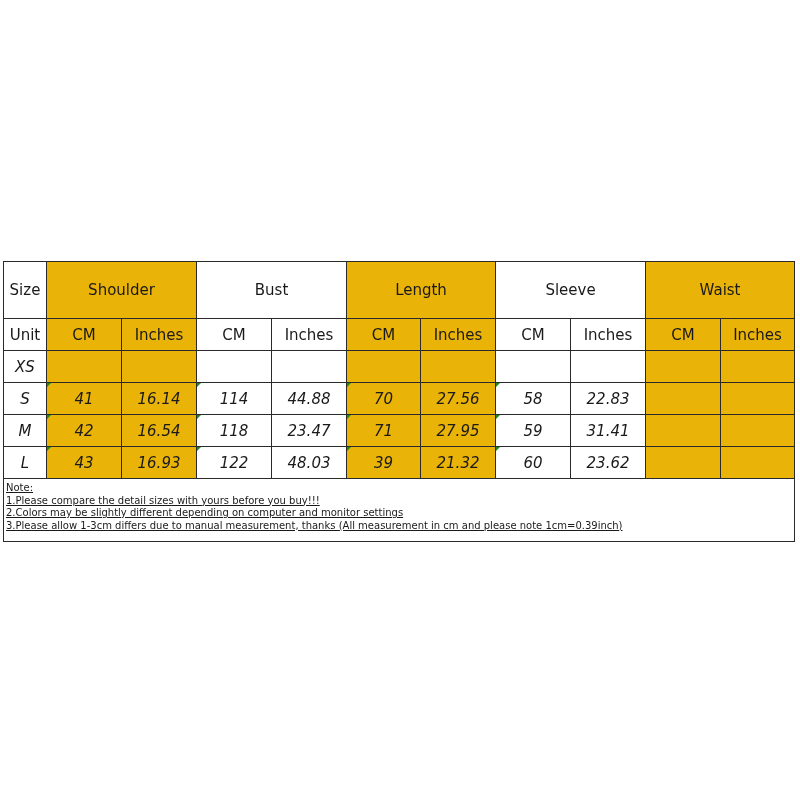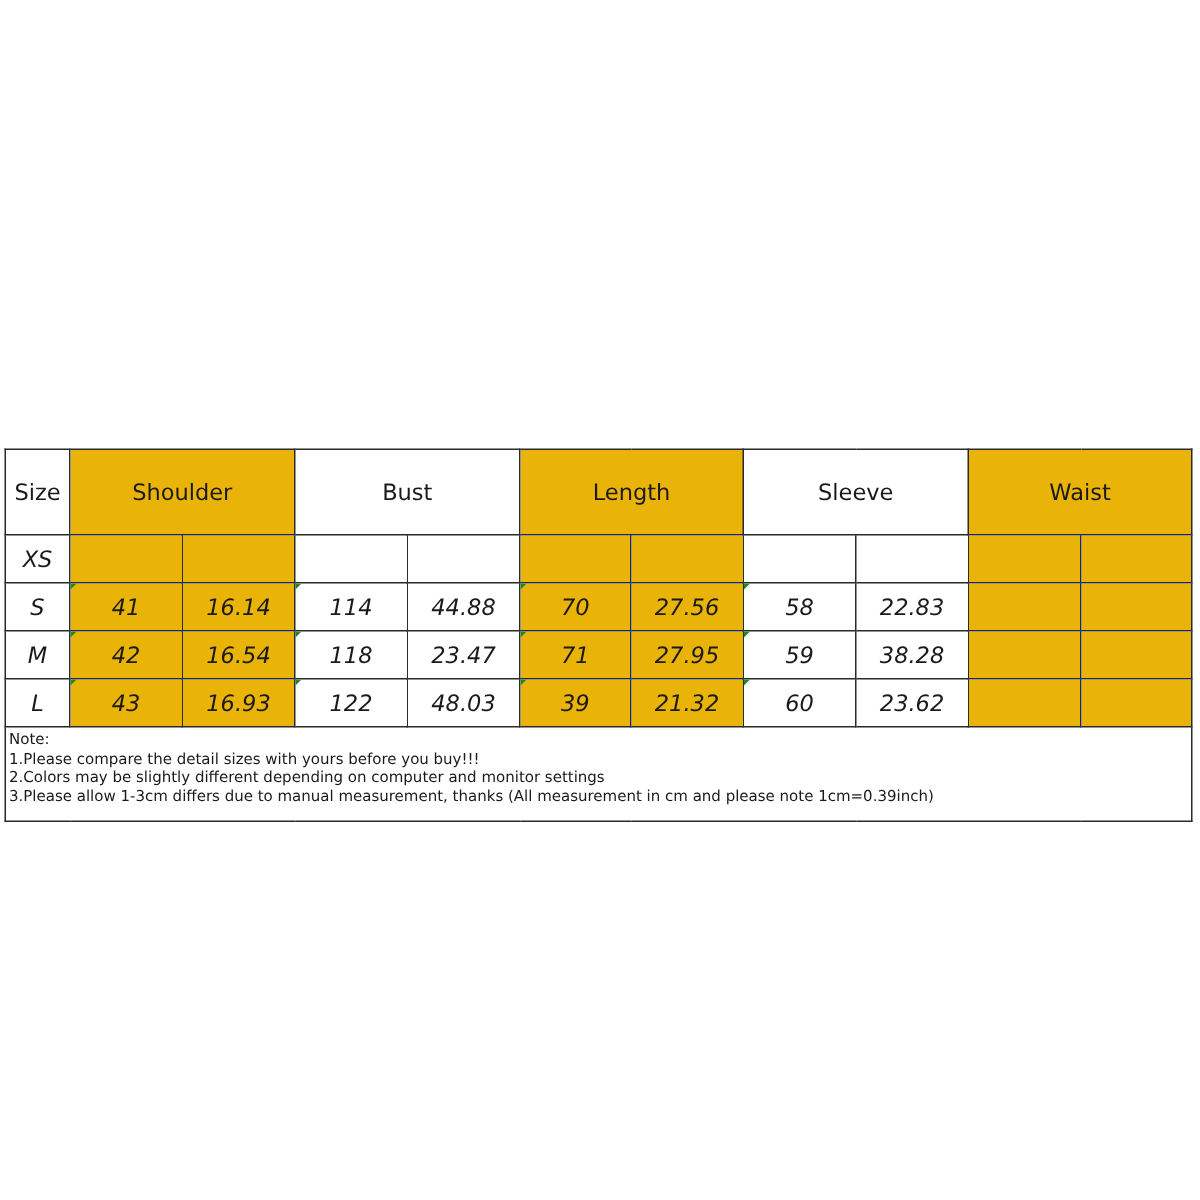--- a/index.html
+++ b/index.html
@@ -1,27 +1,27 @@
 <!DOCTYPE html>
 <html><head>
 <meta charset="utf-8">
 <style>
   html, body { margin:0; padding:0; background:#ffffff; }
   body { width:800px; height:800px; position:relative; overflow:hidden; font-family:"DejaVu Sans", sans-serif; color:#1a1a1a; }
   .sheet { position:absolute; left:3px; top:261px; width:791px; }
-  table.size-table { border-collapse:collapse; width:791px; table-layout:fixed;margin-top:38px; }
+  table.size-table { border-collapse:collapse; width:791px; table-layout:fixed; }
   table.size-table td { border:1.5px solid #2a2a2a; text-align:center; font-size:15px; padding:0; overflow:hidden; white-space:nowrap; }
   .gray { background:#eab308; }
   .white { background:#ffffff; }
   .row-head td { height:56px; font-size:15.5px; }
   .row-unit td { height:31px; }
   .row-data td { height:31px; position:relative;font-style:italic; }
   .flag::before { content:""; position:absolute; left:0; top:0; width:0; height:0; border-top:4px solid #1f8a1f; border-right:4px solid transparent; }
   .notes-cell { text-align:left !important; font-size:10px !important; line-height:12.5px; padding:3px 2px 4px 2px !important; height:55px; vertical-align:top; white-space:normal !important; background:#fff; }
-  .note-line { display:block; }
+  .note-line { display:block;text-decoration:underline; }
 </style>
 </head>
 <body>
 
 <div class="sheet">
   <table class="size-table">
     <colgroup>
       <col style="width:43px">
         <col style="width:75px">
         <col style="width:75px">
@@ -35,20 +35,33 @@
         <col style="width:74px">
     </colgroup>
     <tbody>
         <tr class="row-head">
       <td class="white">Size</td>
       <td colspan="2" class="gray">Shoulder</td>
       <td colspan="2" class="white">Bust</td>
       <td colspan="2" class="gray">Length</td>
       <td colspan="2" class="white">Sleeve</td>
       <td colspan="2" class="gray">Waist</td>
+    </tr>
+    <tr class="row-unit">
+      <td class="white">Unit</td>
+      <td class="gray">CM</td>
+      <td class="gray">Inches</td>
+      <td class="white">CM</td>
+      <td class="white">Inches</td>
+      <td class="gray">CM</td>
+      <td class="gray">Inches</td>
+      <td class="white">CM</td>
+      <td class="white">Inches</td>
+      <td class="gray">CM</td>
+      <td class="gray">Inches</td>
     </tr>
     <tr class="row-data">
       <td class="white">XS</td>
       <td class="gray"></td>
       <td class="gray"></td>
       <td class="white"></td>
       <td class="white"></td>
       <td class="gray"></td>
       <td class="gray"></td>
       <td class="white"></td>
@@ -71,21 +84,21 @@
     </tr>
     <tr class="row-data">
       <td class="white">M</td>
       <td class="gray flag">42</td>
       <td class="gray">16.54</td>
       <td class="white flag">118</td>
       <td class="white">23.47</td>
       <td class="gray flag">71</td>
       <td class="gray">27.95</td>
       <td class="white flag">59</td>
-      <td class="white">38.28</td>
+      <td class="white">31.41</td>
       <td class="gray"></td>
       <td class="gray"></td>
     </tr>
     <tr class="row-data">
       <td class="white">L</td>
       <td class="gray flag">43</td>
       <td class="gray">16.93</td>
       <td class="white flag">122</td>
       <td class="white">48.03</td>
       <td class="gray flag">39</td>

